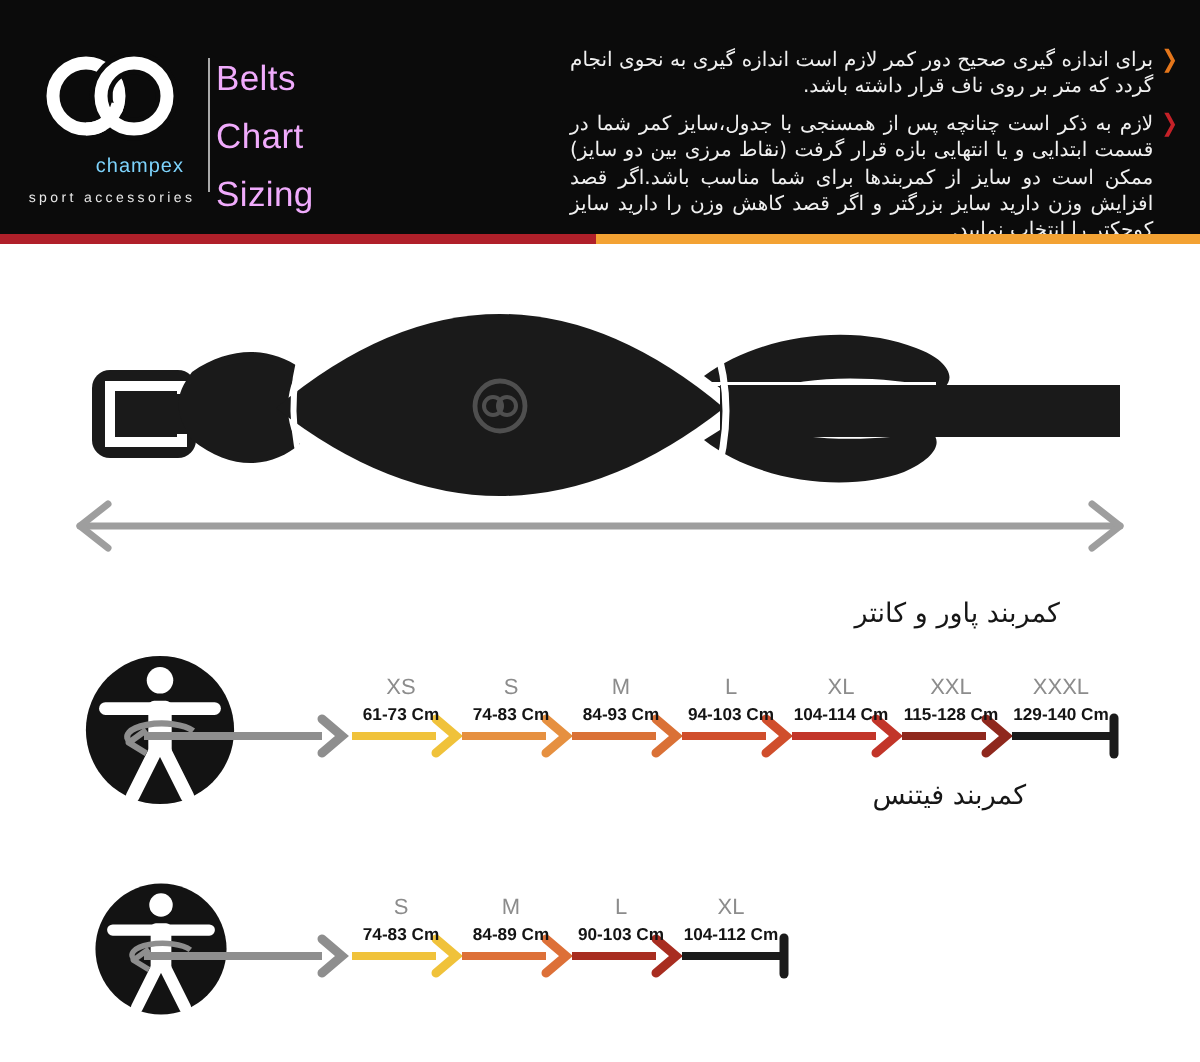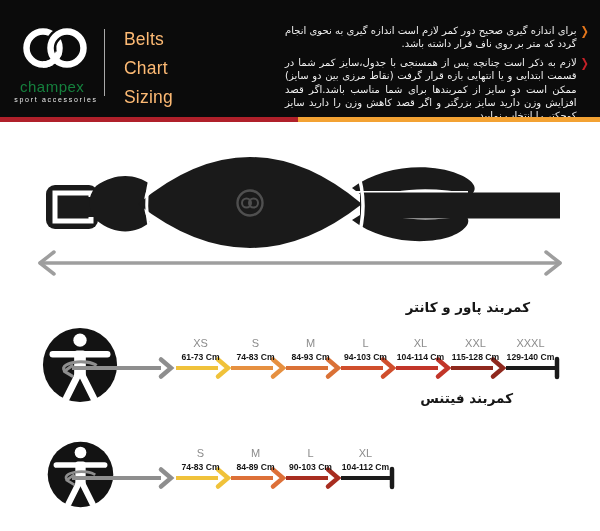--- a/index.html
+++ b/index.html
@@ -1,42 +1,42 @@
 <!DOCTYPE html>
 <html><head>
 <meta charset="utf-8">
 <style>
   html,body{margin:0;padding:0;background:#e9e9e9;}
   .page{position:relative;width:600px;height:531px;background:#ffffff;overflow:hidden;
         font-family:"Liberation Sans",sans-serif;margin:0 auto;}
   
   .header{position:absolute;left:0;top:0;width:600px;height:117px;background:#0b0b0b;}
   .logo-svg{position:absolute;left:19px;top:22px;width:72px;height:58px;}
-  .brand-name{position:absolute;left:20px;top:78px;width:72px;text-align:left;
-              color:#15803d;font-size:15px;letter-spacing:0.5px;}
+  .brand-name{position:absolute;left:20px;top:78px;width:72px;text-align:right;
+              color:#7dd3fc;font-size:10px;letter-spacing:0.5px;}
   .brand-tagline{position:absolute;left:10px;top:96px;width:92px;text-align:center;
                  color:#e9e9e9;font-size:7px;letter-spacing:1.7px;}
   .hdr-divider{position:absolute;left:104px;top:29px;width:1px;height:67px;background:#c7c7c7;opacity:.85;}
-  .doc-title{position:absolute;left:124px;top:25px;color:#fdba74;font-size:17.5px;
+  .doc-title{position:absolute;left:108px;top:25px;color:#f0abfc;font-size:17.5px;
              line-height:29px;font-weight:400;letter-spacing:.2px;}
   .notes{position:absolute;right:11px;top:24px;width:304px;direction:rtl;
          font-family:"DejaVu Sans",sans-serif;}
   .note{display:flex;gap:4px;align-items:flex-start;margin-bottom:5px;}
   .note .bullet{flex:0 0 auto;font-size:10px;line-height:13px;font-weight:bold;transform:scaleY(1.2);}
   .note p{margin:0;color:#f0f0f0;font-size:10px;line-height:13.4px;text-align:justify;}
   
   .stripe{position:absolute;left:0;top:117px;width:600px;height:5px;display:flex;}
   .stripe>div{height:100%;}
   .stripe .left{width:298px;}
   .stripe .right{flex:1;}
   
   .belt-svg{position:absolute;left:0;top:130px;width:600px;height:150px;}
   
   .sec-title{position:absolute;direction:rtl;font-family:"DejaVu Sans",sans-serif;
-             font-weight:700;font-size:13.5px;color:#161616;}
+             font-weight:400;font-size:13.5px;color:#161616;}
   #title-power{top:299px;right:70px;}
   #title-fitness{top:390px;right:87px;}
   .chart-svg{position:absolute;left:0;width:600px;height:80px;font-family:"Liberation Sans",sans-serif;}
   #chart-power{top:325px;}
   #chart-fitness{top:437px;}
   .person-svg{position:absolute;}
   #person-power{left:41px;top:326px;width:78px;height:78px;}
   #person-fitness{left:46px;top:440px;width:69px;height:69px;}
 </style>
 </head>

